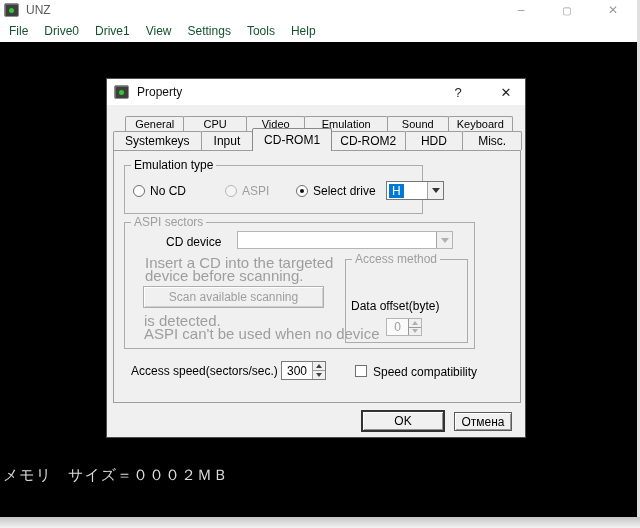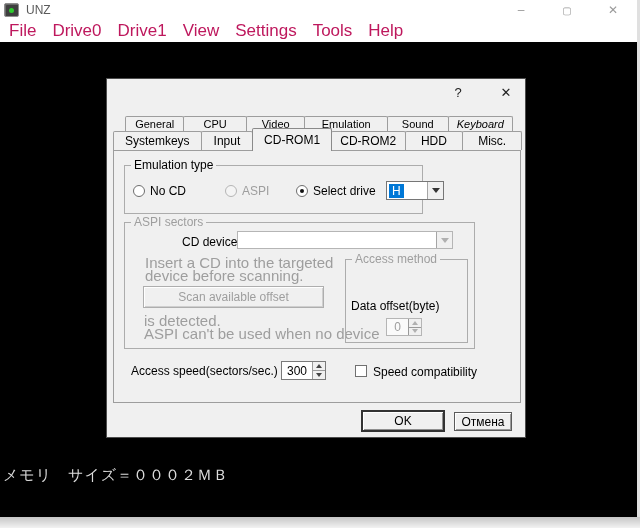--- a/index.html
+++ b/index.html
@@ -12,21 +12,21 @@
   
   .titlebar { position:absolute; left:0; top:0; width:637px; height:20px; background:#fff; display:flex; align-items:center; }
   .app-icon { width:15px; height:14px; margin-left:4px; background:#3f3f3f; border:1px solid #8f8f8f; border-radius:2px; position:relative; box-shadow: inset 1px 1px 0 #6a6a6a; }
   .app-icon::after { content:""; position:absolute; left:4px; top:4px; width:5px; height:5px; border-radius:50%; background:#2ecc2e; }
   .win-title { margin-left:7px; font-size:12px; color:#5a5a5a; }
   .win-btn { position:absolute; top:0; width:32px; height:20px; display:flex; align-items:center; justify-content:center; font-size:12px; color:#9a9a9a; }
   .win-btn.min { left:505px; }
   .win-btn.max { left:551px; font-size:10px; }
   .win-btn.cls { left:597px; }
   .menubar { position:absolute; left:0; top:20px; width:637px; height:22px; background:#fff; display:flex; align-items:center; padding-left:1px; }
-  .menu-item { padding:0 8px; font-size:17px; color:#be185d; }
+  .menu-item { padding:0 8px; font-size:12px; color:#14532d; }
   .right-strip { position:absolute; right:0; top:0; width:3px; height:517px; background:#e0e0e0; }
   .bottom-strip { position:absolute; left:0; top:517px; width:640px; height:11px; background:linear-gradient(#c6c6c6,#f2f2f2); }
   .screen-text { position:absolute; left:3px; top:466px; font-family:"DejaVu Sans Mono", monospace; font-size:15px; letter-spacing:1px; color:#dcdcdc; }
 
   
   .dialog { position:absolute; left:106px; top:78px; width:420px; height:360px; background:#f0f0f0; border:1px solid #4d4d4d; }
   .dlg-titlebar { position:absolute; left:0; top:0; width:100%; height:26px; background:#fff; display:flex; align-items:center; }
   .dlg-title { margin-left:8px; font-size:12px; color:#111; }
   .dlg-btn { position:absolute; top:0; width:30px; height:26px; display:flex; align-items:center; justify-content:center; font-size:13px; color:#222; }
   .dlg-btn.help { right:52px; }
@@ -109,20 +109,24 @@
     <span class="menu-item">Help</span>
   </div>
 
   <div class="screen-text">メモリ　サイズ＝０００２ＭＢ</div>
 
   <div class="right-strip"></div>
   <div class="bottom-strip"></div>
 
   <div class="dialog">
 
+    <div class="dlg-titlebar">
+      <span class="app-icon"></span>
+      <span class="dlg-title">Property</span>
+    </div>
     <div class="dlg-btn help">?</div>
     <div class="dlg-btn close">✕</div>
 
     <div class="tab-pane">
 
       <div class="grp" style="left:10px; top:14px; width:299px; height:49px;">
         <span class="grp-label">Emulation type</span>
         <div class="radio-item" style="left:8px; top:18px;">
           <span class="radio"></span>
           <span>No CD</span>
@@ -141,34 +145,34 @@
             </span>
           <span class="btn">
               <span class="tri"></span>
             </span>
         </div>
       </div>
 
       <div class="grp disabled" style="left:10px; top:71px; width:351px; height:127px;">
         <span class="grp-label">ASPI sectors</span>
 
-        <span class="lbl dis-text" style="left:57px; top:12px;">CD device</span>
+        <span class="lbl dis-text" style="left:41px; top:12px;">CD device</span>
         <div class="combo disabled" style="left:112px; top:8px; width:216px; height:18px;">
           <span class="val"></span>
           <span class="btn">
               <span class="tri"></span>
             </span>
         </div>
 
         <div class="hint" style="left:20px; top:33px;">
           <div>Insert a CD into the targeted</div>
           <div>device before scanning.</div>
         </div>
 
-        <div class="push-btn btn-scan" style="left:18px; top:63px; width:181px; height:22px;">Scan available offset</div>
+        <div class="push-btn btn-scan" style="left:18px; top:63px; width:181px; height:22px;">Scan available scanning</div>
 
         <div class="hint" style="left:19px; top:91px;">
           <div>is detected.</div>
           <div>ASPI can't be used when no device</div>
         </div>
 
         <div class="grp disabled" style="left:220px; top:36px; width:123px; height:84px;">
           <span class="grp-label">Access method</span>
           <span class="lbl dis-text" style="left:5px; top:39px;">Data offset(byte)</span>
           <div class="spin disabled" style="left:40px; top:58px; width:36px; height:18px;">
@@ -200,21 +204,21 @@
       <span class="checkbox" style="left:241px; top:214px;"></span>
       <span class="lbl" style="left:259px; top:214px;">Speed compatibility</span>
     </div>
 
     <div class="tabs-row r1">
       <div class="tab" style="flex-grow:57;">General</div>
       <div class="tab" style="flex-grow:61;">CPU</div>
       <div class="tab" style="flex-grow:57;">Video</div>
       <div class="tab" style="flex-grow:81;">Emulation</div>
       <div class="tab" style="flex-grow:59;">Sound</div>
-      <div class="tab" style="flex-grow:63;font-style:italic;">Keyboard</div>
+      <div class="tab" style="flex-grow:63;">Keyboard</div>
     </div>
     <div class="tabs-row r2">
       <div class="tab" style="flex-grow:87;">Systemkeys</div>
       <div class="tab" style="flex-grow:51;">Input</div>
       <div class="tab selected" style="flex-grow:78;">CD-ROM1</div>
       <div class="tab" style="flex-grow:73;">CD-ROM2</div>
       <div class="tab" style="flex-grow:57;">HDD</div>
       <div class="tab" style="flex-grow:58;">Misc.</div>
     </div>
 

